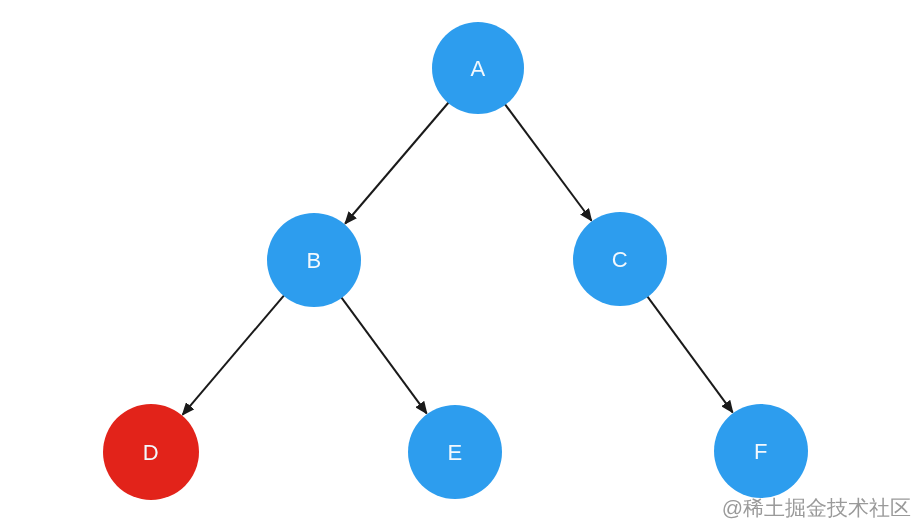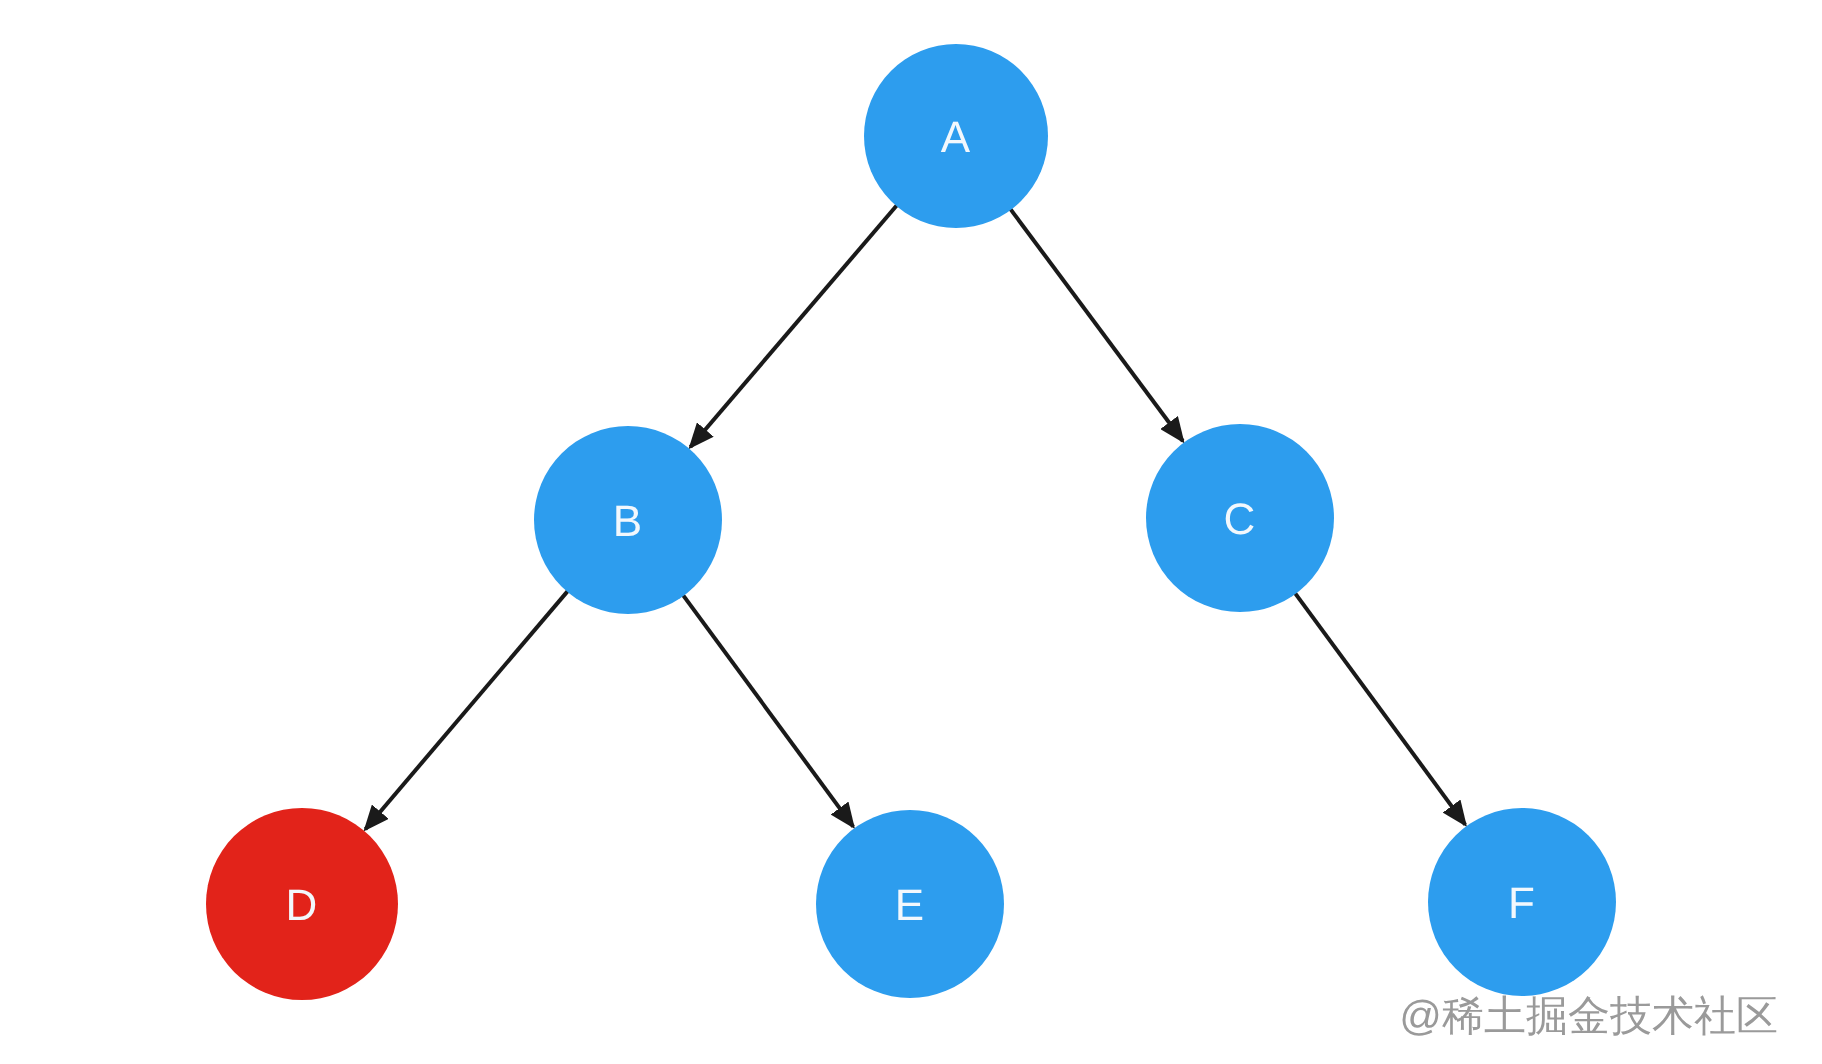--- a/index.html
+++ b/index.html
@@ -22,21 +22,21 @@
     display: block;
   }
   .node-label-text {
     font-family: "Liberation Sans", sans-serif;
     font-size: 22px;
     font-weight: 400;
     letter-spacing: 0.5px;
   }
   .watermark {
     position: absolute;
-    right: 22px;
+    right: 0;
     bottom: 10px;
     font-size: 21px;
     color: #9a9a9a;
     font-family: "Liberation Sans", "DejaVu Sans", sans-serif;
     user-select: none;
     pointer-events: none;
   }
 </style>
 </head>
 <body>

